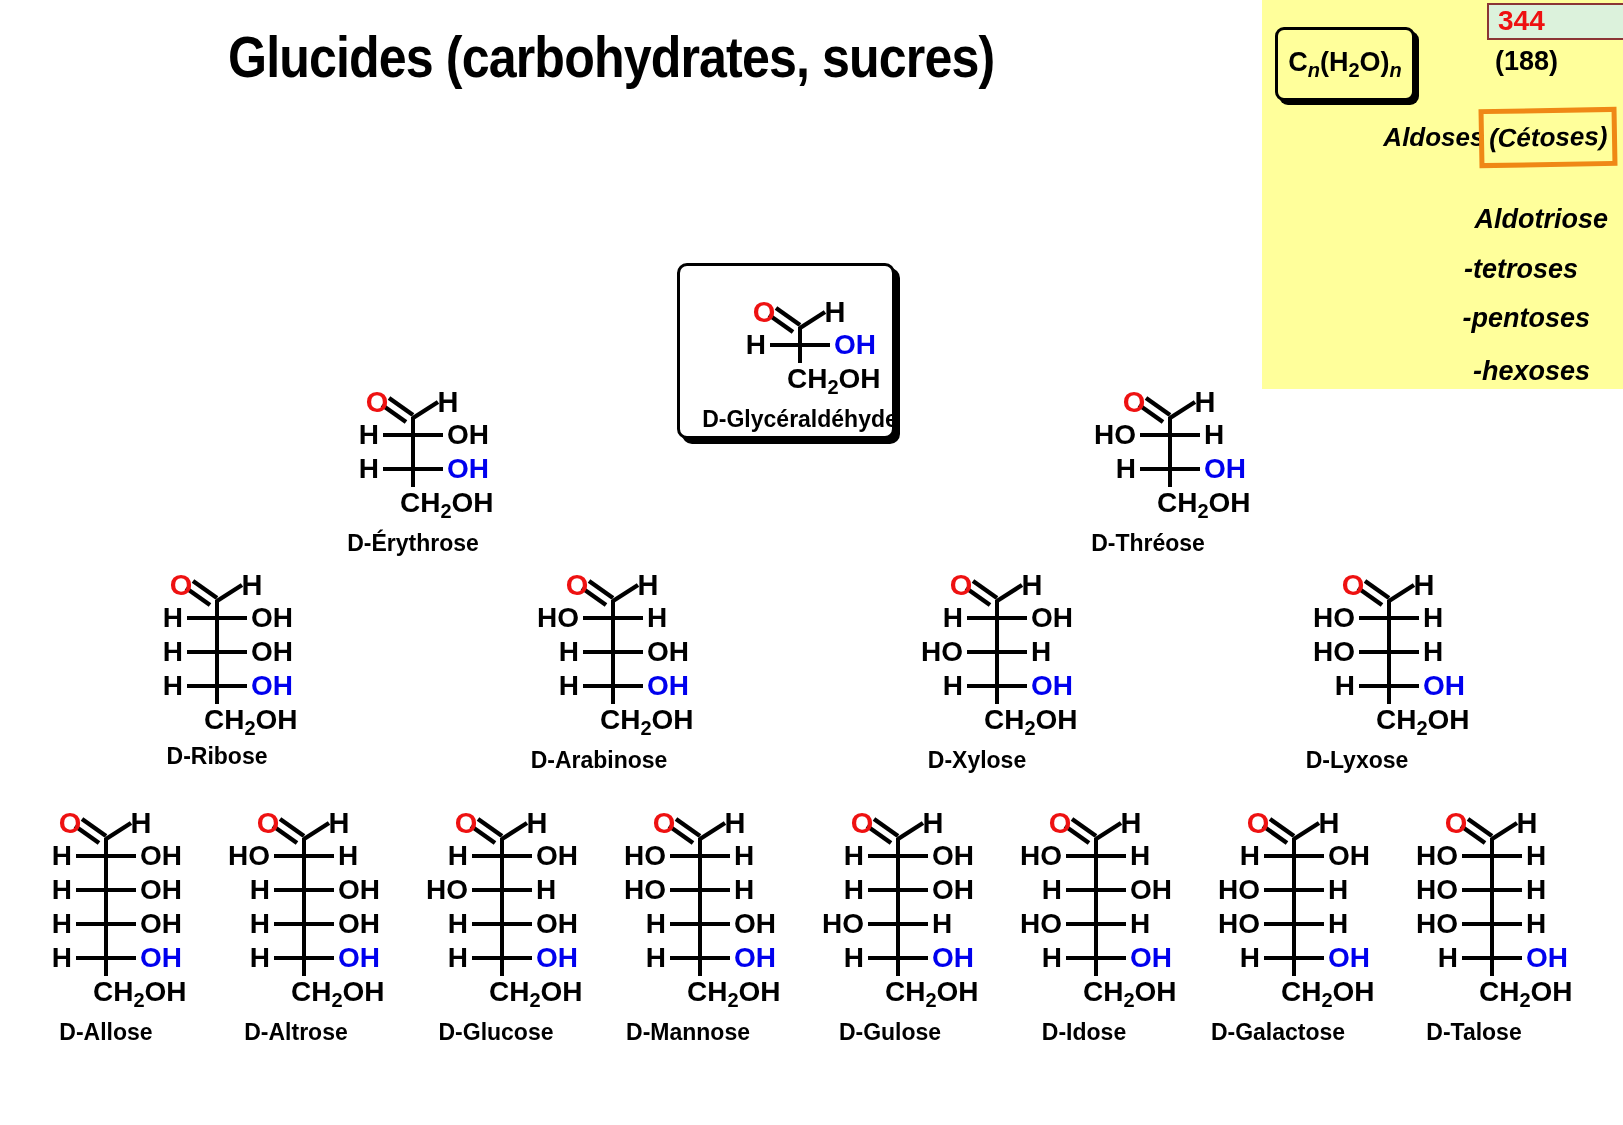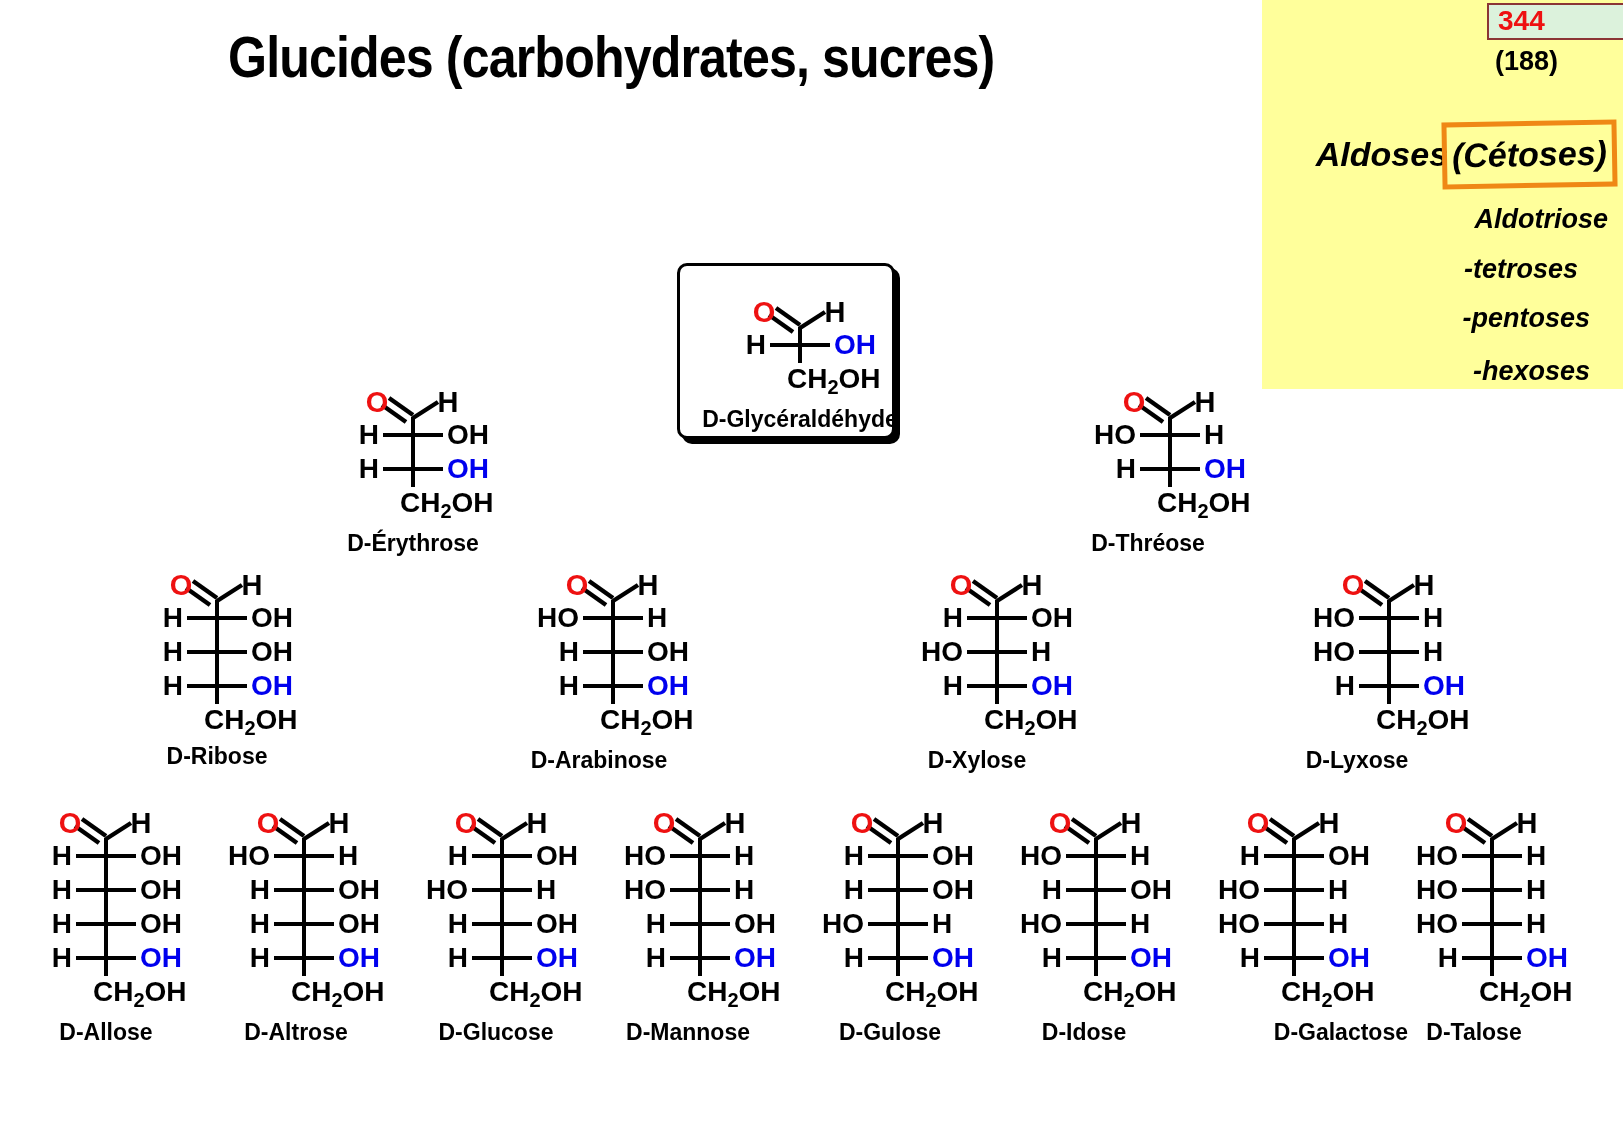--- a/index.html
+++ b/index.html
@@ -28,22 +28,22 @@
     box-shadow:4px 4px 0 #000;display:flex;align-items:center;justify-content:center;
     font-size:27px;font-weight:bold;color:#000;
   }
   .page-box{
     position:absolute;left:225px;top:3px;width:150px;height:37px;
     background:var(--mint);border:2px solid #8b3535;
     font-size:28px;font-weight:bold;color:var(--red);
     line-height:31px;padding-left:9px;
   }
   .page-alt{position:absolute;left:233px;top:46px;font-size:27px;font-weight:bold;color:#000;}
-  .aldoses-row{position:absolute;right:6px;top:121px;display:flex;align-items:center;
-    font-size:34px;font-weight:bold;font-style:italic;color:#000;white-space:nowrap;}
+  .aldoses-row{position:absolute;right:6px;top:108px;display:flex;align-items:center;
+    font-size:26px;font-weight:bold;font-style:italic;color:#000;white-space:nowrap;}
   .cetoses-box{border:5px solid var(--orange);padding:9px 5px;margin-left:-6px;transform:rotate(-1deg);}
   .sugar-class{position:absolute;font-size:27px;font-weight:bold;font-style:italic;color:#000;white-space:nowrap;}
 
   .subn{font-size:20px;font-style:italic;vertical-align:-6px;}
   .sub2{font-size:20px;vertical-align:-6px;}
 
   
   .mol{position:absolute;width:220px;}
   .frame{position:absolute;background:#fff;border:3px solid #000;border-radius:10px;box-shadow:5px 5px 0 #000;}
   .head-svg{position:absolute;left:50px;top:0;overflow:visible;}
@@ -57,20 +57,23 @@
   .mol-label{position:absolute;width:260px;text-align:center;font-size:23px;font-weight:bold;line-height:28px;white-space:nowrap;color:#000;}
 </style>
 </head>
 <body>
 
 <div id="canvas">
 
   <div class="page-title">Glucides (carbohydrates, sucres)</div>
 
   <div class="side-panel">
+    <div class="formula-box">
+      <span><span>C</span><span class="subn">n</span><span>(H</span><span class="sub2">2</span><span>O)</span><span class="subn">n</span></span>
+    </div>
     <div class="page-box">
       <span>344</span>
     </div>
     <div class="page-alt">(188)</div>
     <div class="aldoses-row">
       <span>Aldoses</span>
       <span class="cetoses-box"><span>(Cétoses)</span></span>
     </div>
     <div class="sugar-class" style="right:15px;top:204px;">Aldotriose</div>
     <div class="sugar-class" style="right:45px;top:254px;">-tetroses</div>
@@ -374,21 +377,21 @@
         <div class="bond-h" style="left: 80px; top: 81.8px; width: 60px;"></div>
         <span class="atom l" style="top: 68px;">HO</span>
         <span class="atom r" style="top: 68px;">H</span>
         <div class="bond-h" style="left: 80px; top: 115.8px; width: 60px;"></div>
         <span class="atom l" style="top: 102px;">HO</span>
         <span class="atom r" style="top: 102px;">H</span>
         <div class="bond-h" style="left: 80px; top: 149.8px; width: 60px;"></div>
         <span class="atom l" style="top: 136px;">H</span>
         <span class="atom r blue" style="top: 136px;">OH</span>
         <div class="tail" style="left: 97px; top: 170px;"><span>CH</span><span class="sub2">2</span><span>OH</span></div>
-        <div class="mol-label" style="left: -36px; top: 212px; text-align: right;">D-Galactose</div>
+        <div class="mol-label" style="left: -36px; top: 212px;">D-Galactose</div>
       </div>
       <div class="mol" style="left: 1382px; top: 806px; height: 252px;">
         <svg width="120" height="38" class="head-svg">
           <line x1="36" y1="13" x2="60" y2="30" stroke="#000" stroke-width="4.4"></line>
           <line x1="29" y1="20" x2="53" y2="37" stroke="#000" stroke-width="4.4"></line>
           <line x1="60" y1="33" x2="85" y2="17" stroke="#000" stroke-width="4.4"></line>
           <text x="24" y="27" text-anchor="middle" style="font:bold 29px &quot;Liberation Sans&quot;,sans-serif;fill:#ee1111">O</text>
           <text x="95" y="27" text-anchor="middle" style="font:bold 29px &quot;Liberation Sans&quot;,sans-serif;fill:#000">H</text>
         </svg>
         <div class="bond-v" style="left: 107.8px; top: 32px; height: 138px;"></div>

